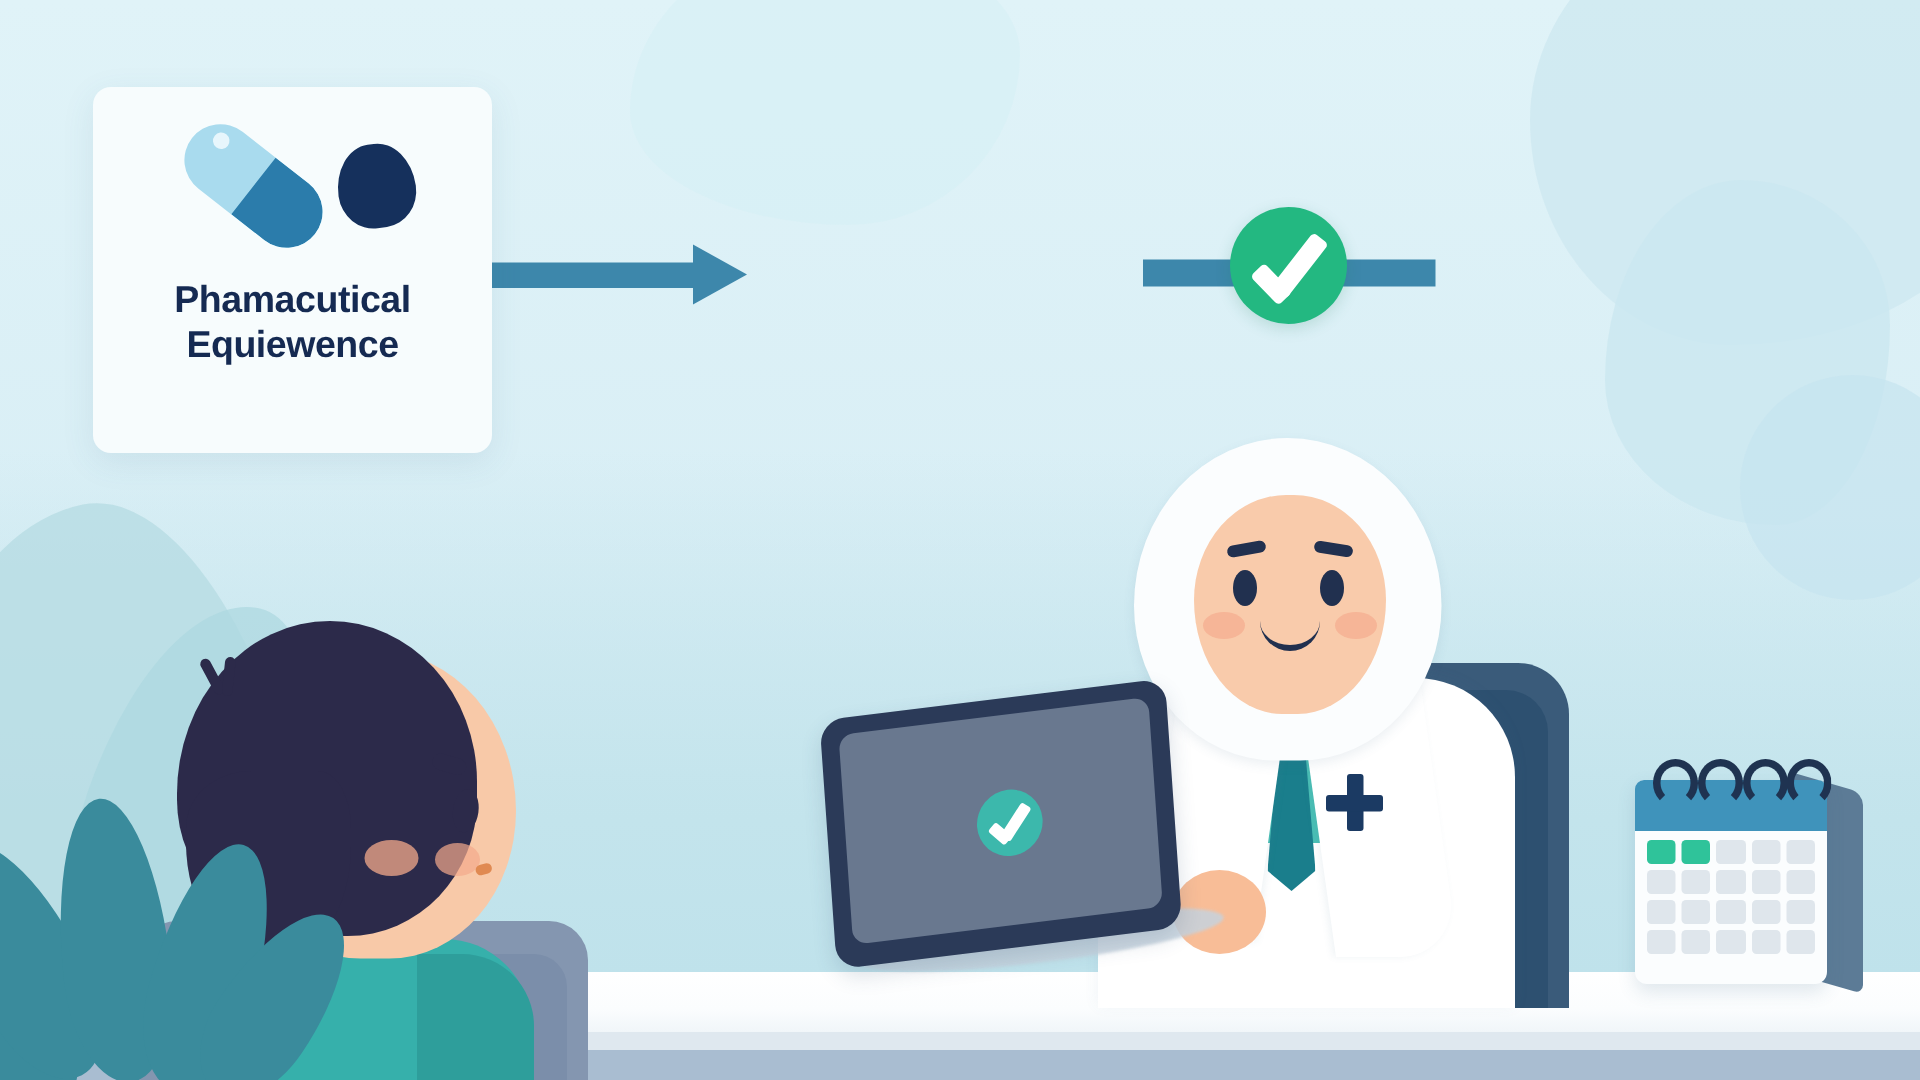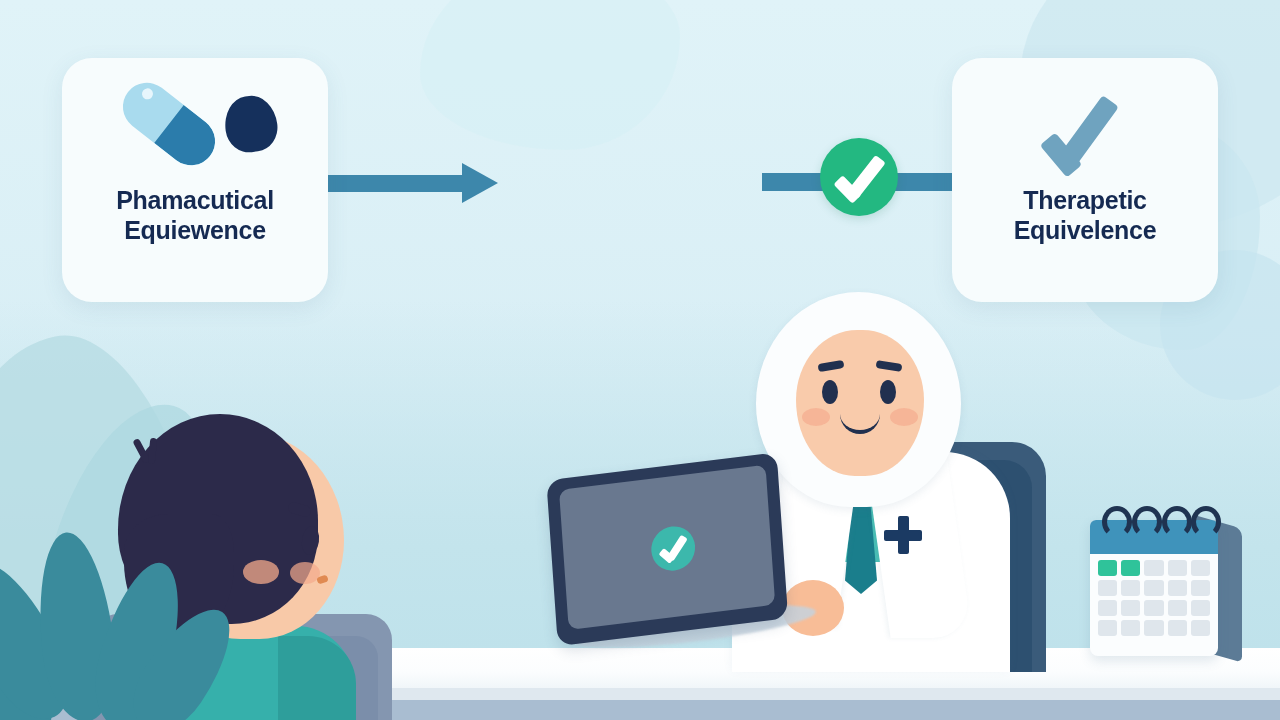--- a/index.html
+++ b/index.html
@@ -44,21 +44,21 @@
     transform:rotate(14deg);opacity:.75;}
   .leaf{position:absolute;background:#3a8b9c;border-radius:50% 50% 48% 52% / 62% 62% 38% 38%;}
   #leaf1{left:-20px;top:556px;width:72px;height:170px;transform:rotate(-26deg);}
   #leaf2{left:40px;top:532px;width:72px;height:190px;transform:rotate(-6deg);}
   #leaf3{left:104px;top:560px;width:70px;height:170px;transform:rotate(16deg);}
   #leaf4{left:-48px;top:606px;width:74px;height:150px;transform:rotate(-48deg);}
   #leaf5{left:150px;top:600px;width:66px;height:140px;transform:rotate(34deg);}
 
   
   .card{position:absolute;top:58px;width:266px;height:244px;background:#f7fcfd;
-    border-radius:30px;box-shadow:0 6px 22px rgba(60,110,140,.10);
+    border-radius:12px;box-shadow:0 6px 22px rgba(60,110,140,.10);
     display:flex;flex-direction:column;align-items:center;justify-content:flex-start;}
   #card-1{left:62px;}
   #card-2{left:515px;}
   #card-3{left:952px;}
   .card-icon{height:96px;margin-top:26px;display:flex;align-items:center;justify-content:center;
     position:relative;width:200px;}
   .card-label{margin-top:6px;width:238px;text-align:center;color:#152a52;
     font-weight:bold;font-size:25px;line-height:1.18;letter-spacing:-.3px;}
 
   
@@ -353,23 +353,14 @@
       <div id="capsule">
           <div id="capsule-half"></div>
           <div id="capsule-shine"></div>
         </div>
       <div id="tablet-pill"></div>
     </div>
     <div class="card-label">Phamacutical Equiewence</div>
   </div>
 
 
-  <div class="card" id="card-3">
-    <div class="card-icon">
-      <div id="check3">
-          <div class="c-long"></div>
-          <div class="c-short"></div>
-        </div>
-    </div>
-    <div class="card-label">Therapetic Equivelence</div>
-  </div>
 
 </div>
 
 </body></html>

